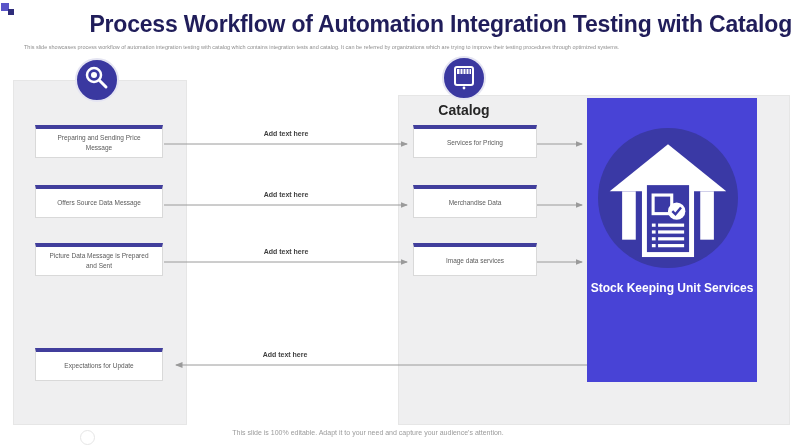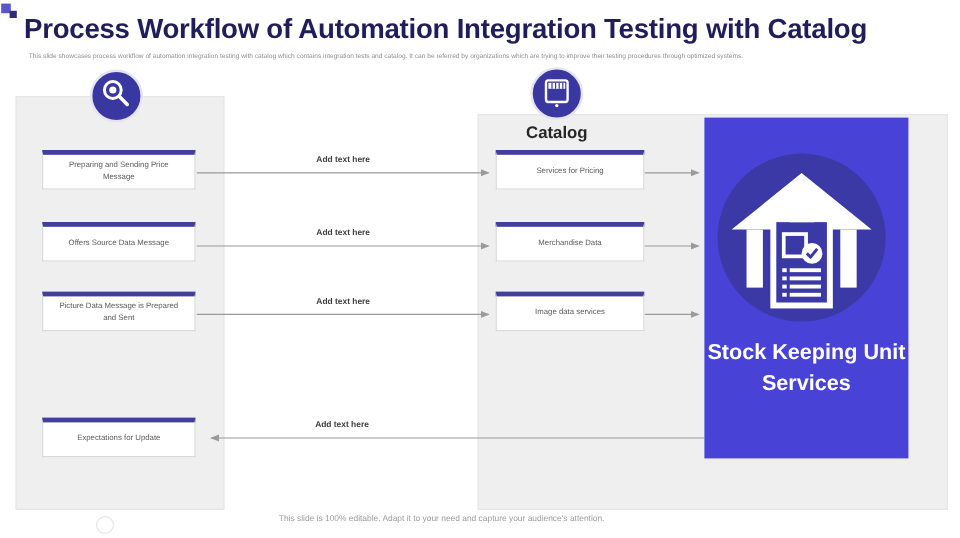--- a/index.html
+++ b/index.html
@@ -7,21 +7,21 @@
     width:800px;height:448px;position:relative;overflow:hidden;
     background:#ffffff;
     font-family:"Liberation Sans", sans-serif;
   }
   .abs{position:absolute;}
 
   
   .title{
     left:20px;top:11px;width:772px;
     font-size:23px;font-weight:600;letter-spacing:-0.2px;
-    color:#201d5a;white-space:nowrap;
+    color:#201d5a;white-space:nowrap;text-align:right;
   }
   .subtitle{
     left:24px;top:44px;width:640px;
     font-size:5.5px;color:#8f8f8f;white-space:nowrap;
   }
 
   
   .corner-a{left:1px;top:3px;width:8px;height:8px;background:#5a55c8;}
   .corner-b{left:8px;top:9px;width:6px;height:6px;background:#2e2c7a;}
 
@@ -69,21 +69,21 @@
   .sku-box{
     left:587px;top:98px;width:170px;height:284px;
     background:#4843d6;
   }
   .sku-circle{
     left:11px;top:30px;width:140px;height:140px;border-radius:50%;
     background:#3a39a5;
   }
   .sku-label{
     left:0;top:182px;width:170px;text-align:center;
-    color:#ffffff;font-size:18px;font-weight:600;line-height:1.45;
+    color:#ffffff;font-size:12px;font-weight:600;line-height:1.45;
   }
 
   
   .footer{
     left:68px;top:429px;width:600px;text-align:center;
     font-size:7px;color:#9b9b9b;
   }
   .footer-circle{
     left:80px;top:430px;width:13px;height:13px;border-radius:50%;
     border:1px solid #e6e6e6;

